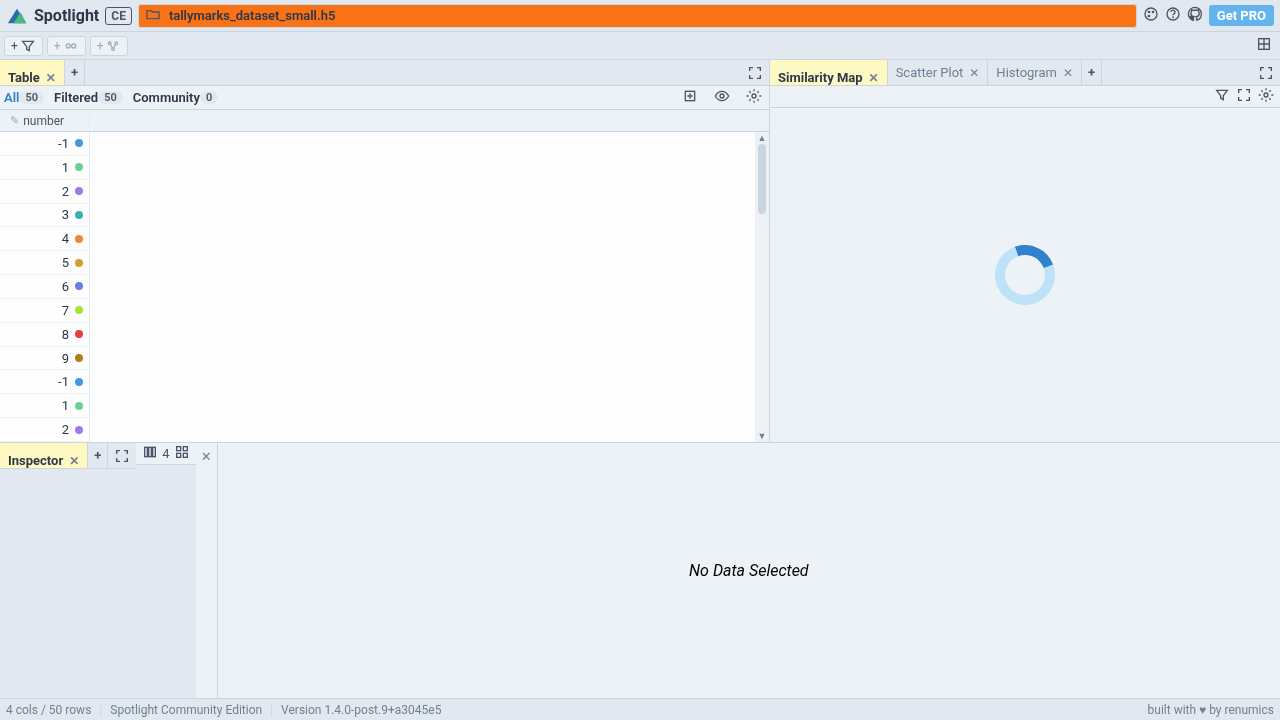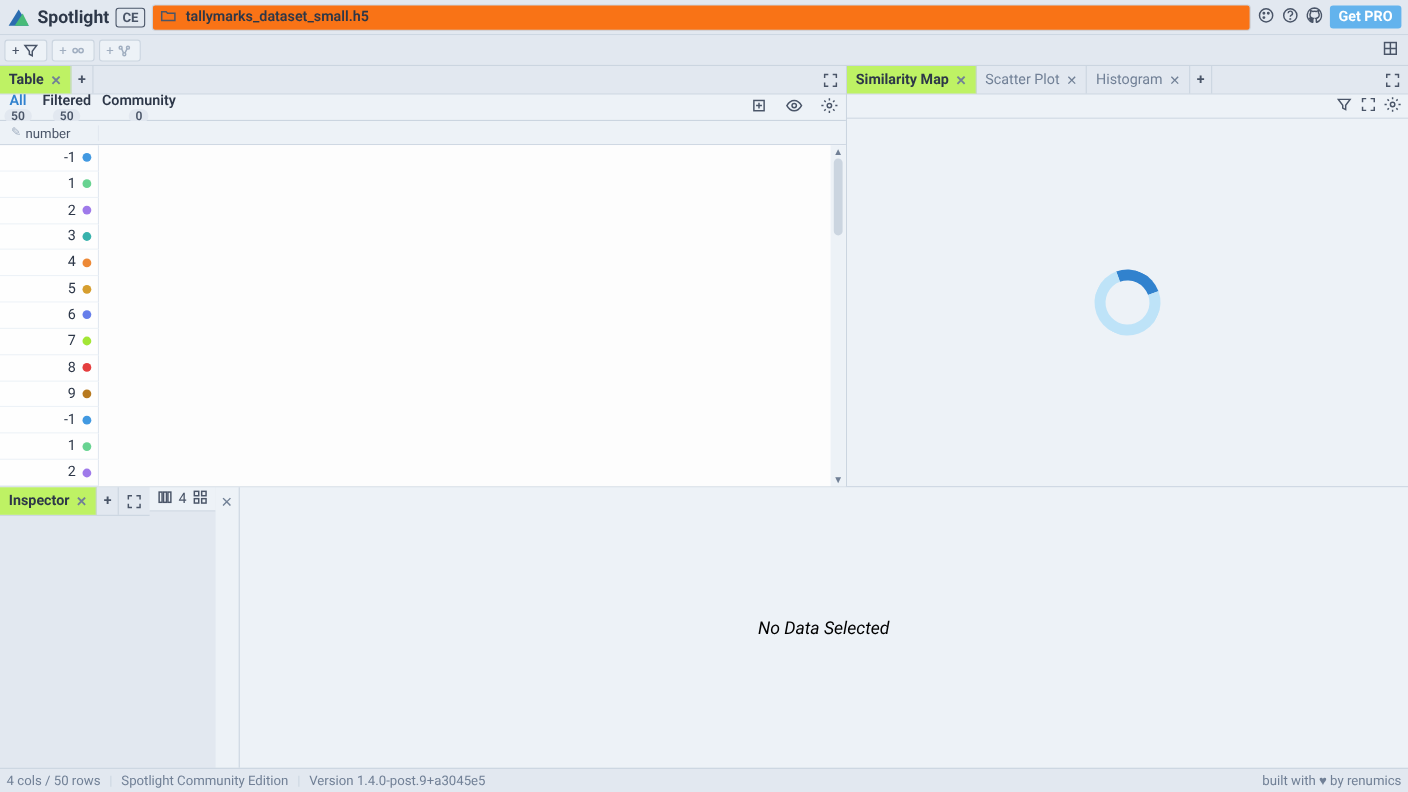--- a/index.html
+++ b/index.html
@@ -26,30 +26,30 @@
   .tb-icon-right { color: #4a5568; font-size: 14px; padding: 0 4px; }
 
   
   .mid { flex: 1; display: flex; min-height: 0; }
   .left-pane { width: 770px; display: flex; flex-direction: column; border-right: 1px solid #cbd5e0; }
   .right-pane { flex: 1; display: flex; flex-direction: column; }
 
   
   .tabstrip { height: 26px; background: #e2e8f0; display: flex; align-items: stretch; border-bottom: 1px solid #cbd5e0; }
   .tab { display: flex; align-items: center; gap: 4px; padding: 0 8px; font-weight: 700; font-size: 13px; color: #4a5568; border-right: 1px solid #cbd5e0; }
-  .tab.active { background: #bef264; color: #2d3748; }
+  .tab.active { background: #fef9c3; color: #2d3748; align-items: flex-end; }
   .tab.inactive { font-weight: 400; color: #718096; }
   .tab .close { font-size: 12px; color: #718096; margin-left: 2px; }
   .tab-add { display: flex; align-items: center; padding: 0 6px; color: #4a5568; font-weight: 700; border-right: 1px solid #cbd5e0; }
   .tabstrip-spacer { flex: 1; }
   .tabstrip-icon { display: flex; align-items: center; padding: 0 6px; color: #4a5568; font-size: 14px; }
 
   
   .table-subbar { height: 24px; display: flex; align-items: center; gap: 10px; padding: 0 4px; background: #edf2f7; border-bottom: 1px solid #cbd5e0; font-size: 13px; }
-  .pill-label { display: flex; align-items: center; gap: 0; font-weight: 600; flex-direction: column; }
+  .pill-label { display: flex; align-items: center; gap: 0; font-weight: 600; }
   .pill-label .lbl-all { color: #3182ce; }
   .pill-count { background: #e2e8f0; color: #4a5568; border-radius: 8px; padding: 0 6px; font-size: 11px; font-weight: 600; }
   .subbar-spacer { flex: 1; }
   .subbar-icon { color: #4a5568; font-size: 14px; padding: 0 3px; }
 
   
   .colhdr { height: 22px; background: #edf2f7; display: flex; align-items: center; border-bottom: 1px solid #cbd5e0; font-size: 12px; color: #4a5568; }
   .colhdr .cell-num { width: 90px; padding-left: 10px; display: flex; align-items: center; gap: 4px; border-right: 1px solid #e2e8f0; }
   .pencil-icon { font-size: 11px; color: #a0aec0; }
 

